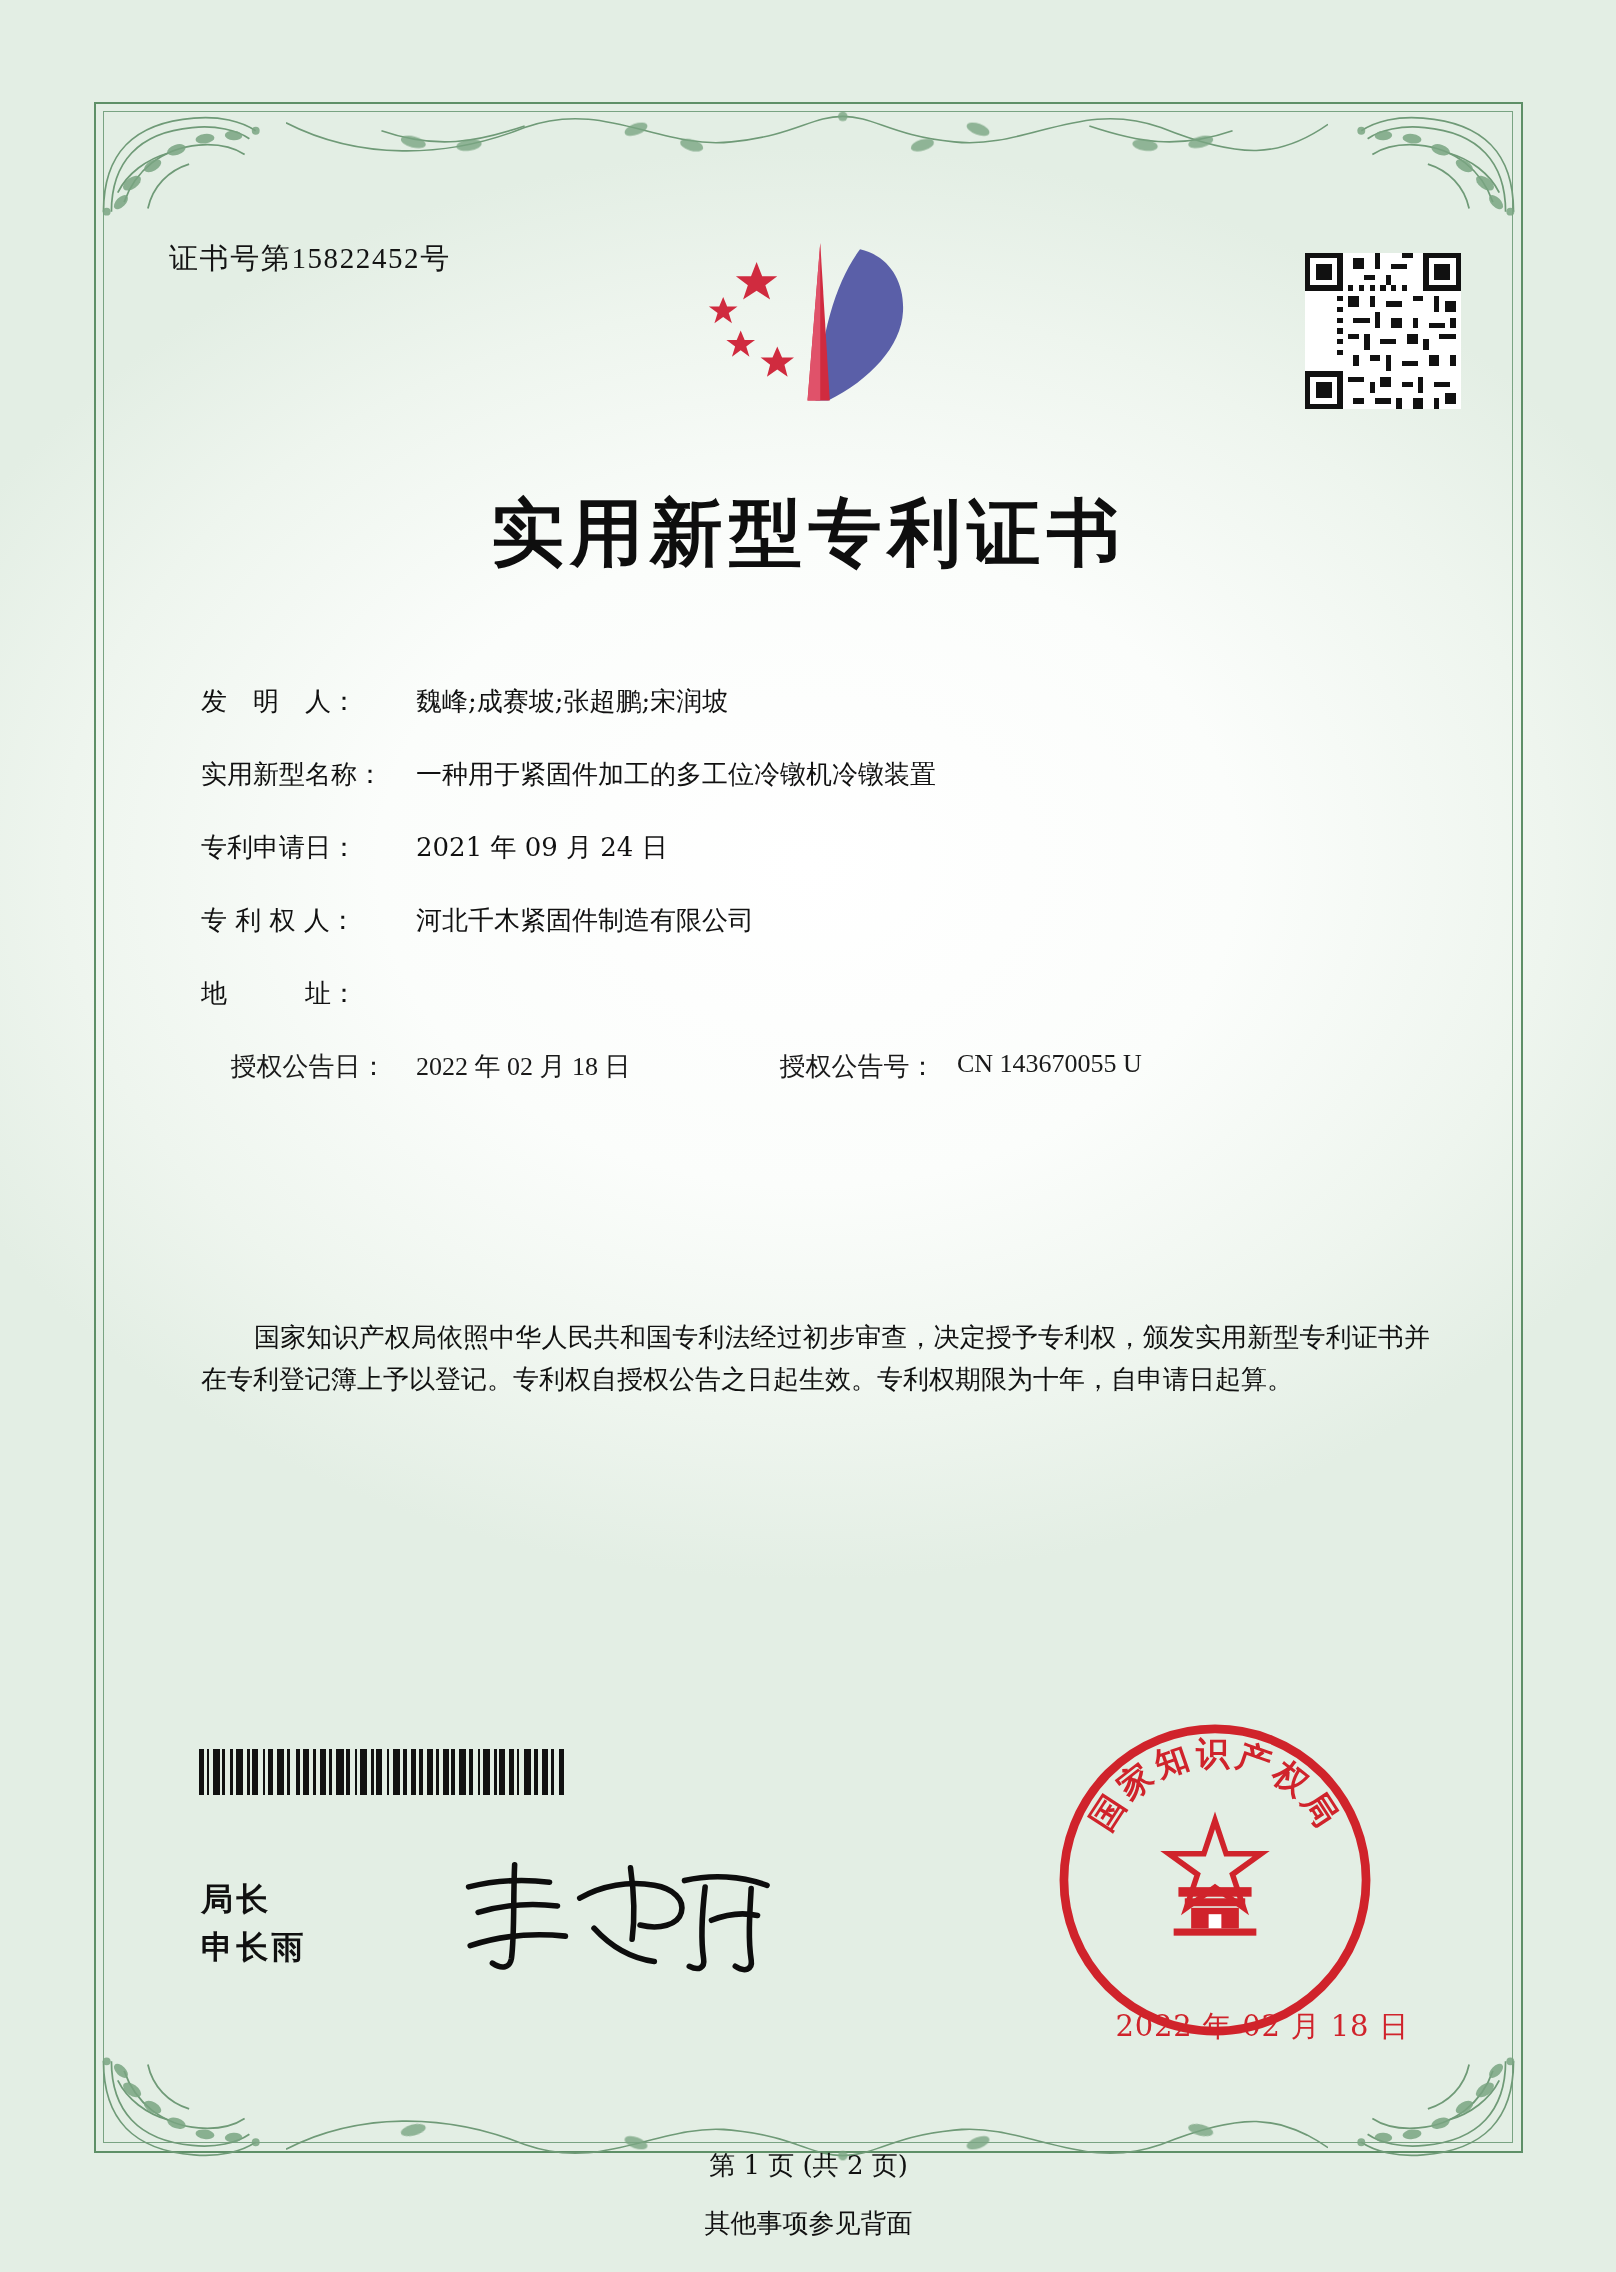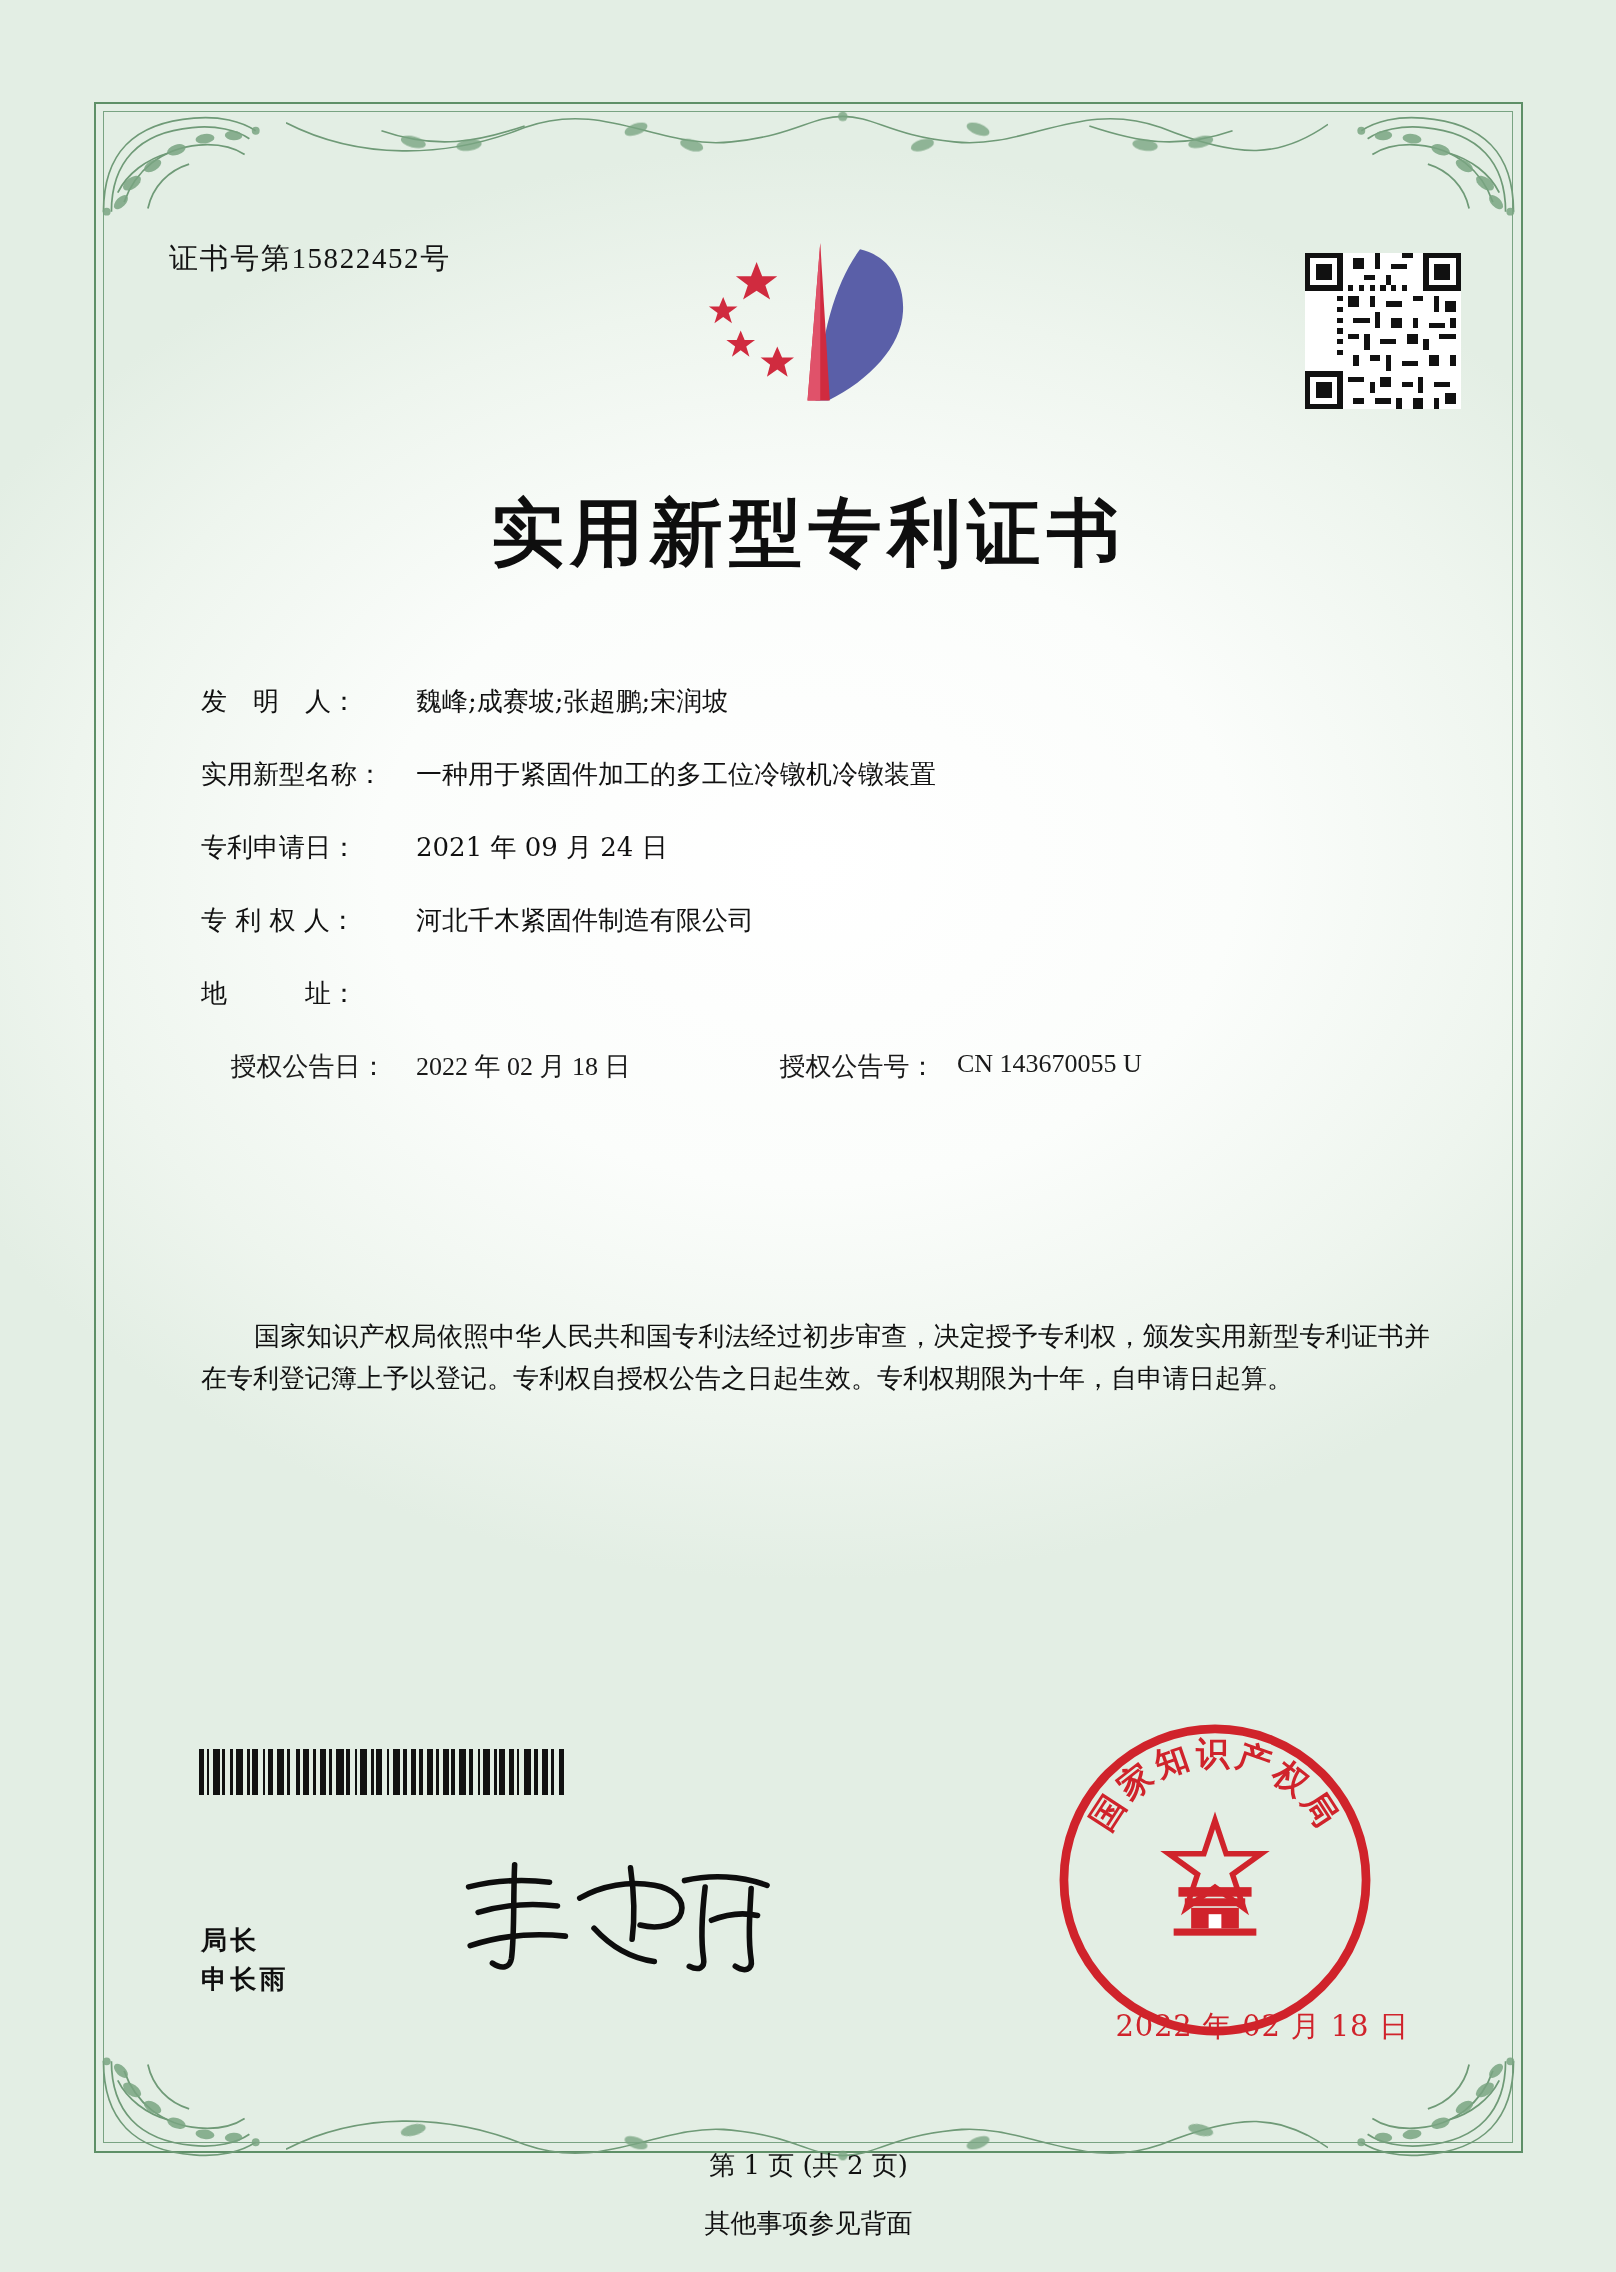--- a/index.html
+++ b/index.html
@@ -144,46 +144,45 @@
   .inline-b { display: flex; }
 
   
   .paras {
     position: absolute;
     left: 201px; top: 1317px;
     width: 1229px;
     font-size: 26px;
     line-height: 1.62;
     color: #111;
-    font-family: Liberation Mono, monospace;
+    font-family: Liberation Serif, serif;
   }
   .para { text-indent: 53px; margin-bottom: 9.5px; text-align: justify; }
 
   
   .barcode {
     position: absolute;
     left: 199px; top: 1749px;
     width: 430px; height: 46px;
     display: flex;
     align-items: stretch;
   }
   .bc { background: #111; }
   .bc-s { background: transparent; }
 
   
   .director {
     position: absolute;
     left: 201px; top: 1875px;
-    font-size: 26px;
+    font-size: 32px;
     line-height: 1.5;
     letter-spacing: 3.2px;
-    font-family: Liberation Mono, monospace;
+    font-family: Liberation Sans, sans-serif;
     font-weight: bold;
     color: #101010;
-    margin-top: 48px;
   }
   .signature {
     position: absolute;
     left: 446px; top: 1852px;
     width: 350px; height: 127px;
   }
 
   
   .seal {
     position: absolute;

